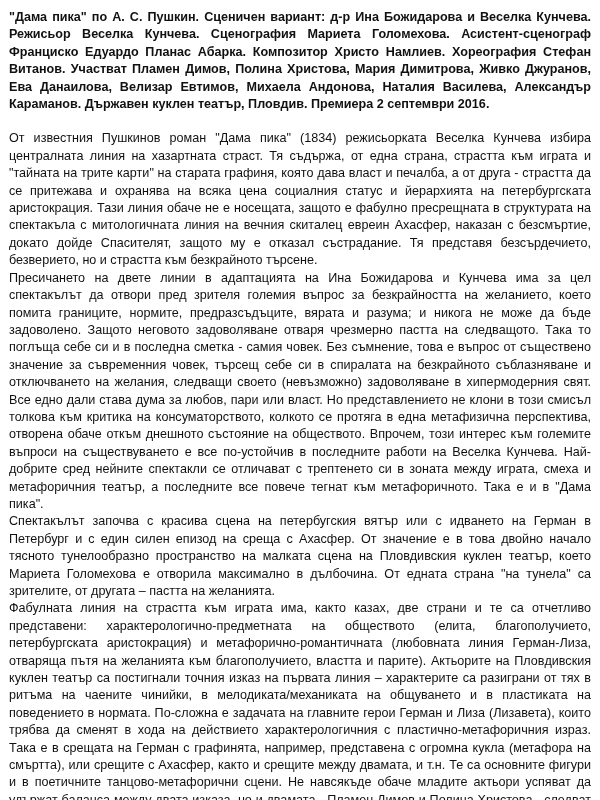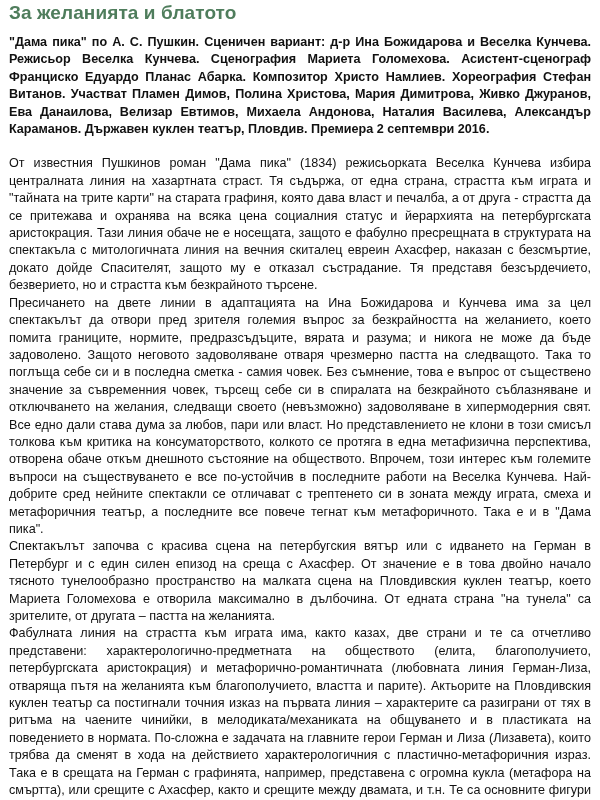--- a/index.html
+++ b/index.html
@@ -31,20 +31,19 @@
       color: #111;
       text-align: justify;
       margin: 0;
     }
     .first { margin-top: 17px; }
   </style>
 </head>
 <body>
 
 <div class="page">
-  <h1 class="title">За желанията и блатото</h1>
   <p class="credits">"Дама пика" по А. С. Пушкин. Сценичен вариант: д-р Ина Божидарова и Веселка Кунчева. Режисьор Веселка Кунчева. Сценография Мариета Голомехова. Асистент-сценограф Франциско Едуардо Планас Абарка. Композитор Христо Намлиев. Хореография Стефан Витанов. Участват Пламен Димов, Полина Христова, Мария Димитрова, Живко Джуранов, Ева Данаилова, Велизар Евтимов, Михаела Андонова, Наталия Василева, Александър Караманов. Държавен куклен театър, Пловдив. Премиера 2 септември 2016.</p>
   <p class="body-text first">От известния Пушкинов роман "Дама пика" (1834) режисьорката Веселка Кунчева избира централната линия на хазартната страст. Тя съдържа, от една страна, страстта към играта и "тайната на трите карти" на старата графиня, която дава власт и печалба, а от друга - страстта да се притежава и охранява на всяка цена социалния статус и йерархията на петербургската аристокрация. Тази линия обаче не е носещата, защото е фабулно пресрещната в структурата на спектакъла с митологичната линия на вечния скиталец евреин Ахасфер, наказан с безсмъртие, докато дойде Спасителят, защото му е отказал състрадание. Тя представя безсърдечието, безверието, но и страстта към безкрайното търсене.</p>
   <p class="body-text">Пресичането на двете линии в адаптацията на Ина Божидарова и Кунчева има за цел спектакълът да отвори пред зрителя големия въпрос за безкрайността на желанието, което помита границите, нормите, предразсъдъците, вярата и разума; и никога не може да бъде задоволено. Защото неговото задоволяване отваря чрезмерно пастта на следващото. Така то поглъща себе си и в последна сметка - самия човек. Без съмнение, това е въпрос от съществено значение за съвременния човек, търсещ себе си в спиралата на безкрайното съблазняване и отключването на желания, следващи своето (невъзможно) задоволяване в хипермодерния свят. Все едно дали става дума за любов, пари или власт. Но представлението не клони в този смисъл толкова към критика на консуматорството, колкото се протяга в една метафизична перспектива, отворена обаче откъм днешното състояние на обществото. Впрочем, този интерес към големите въпроси на съществуването е все по-устойчив в последните работи на Веселка Кунчева. Най-добрите сред нейните спектакли се отличават с трептенето си в зоната между играта, смеха и метафоричния театър, а последните все повече тегнат към метафоричното. Така е и в "Дама пика".</p>
   <p class="body-text">Спектакълът започва с красива сцена на петербугския вятър или с идването на Герман в Петербург и с един силен епизод на среща с Ахасфер. От значение е в това двойно начало тясното тунелообразно пространство на малката сцена на Пловдивския куклен театър, което Мариета Голомехова е отворила максимално в дълбочина. От едната страна "на тунела" са зрителите, от другата – пастта на желанията.</p>
   <p class="body-text">Фабулната линия на страстта към играта има, както казах, две страни и те са отчетливо представени: характерологично-предметната на обществото (елита, благополучието, петербургската аристокрация) и метафорично-романтичната (любовната линия Герман-Лиза, отваряща пътя на желанията към благополучието, властта и парите). Актьорите на Пловдивския куклен театър са постигнали точния изказ на първата линия – характерите са разиграни от тях в ритъма на чаените чинийки, в мелодиката/механиката на общуването и в пластиката на поведението в нормата. По-сложна е задачата на главните герои Герман и Лиза (Лизавета), които трябва да сменят в хода на действието характерологичния с пластично-метафоричния израз. Така е в срещата на Герман с графинята, например, представена с огромна кукла (метафора на смъртта), или срещите с Ахасфер, както и срещите между двамата, и т.н. Те са основните фигури и в поетичните танцово-метафорични сцени. Не навсякъде обаче младите актьори успяват да удържат баланса между двата изказа, но и двамата - Пламен Димов и Полина Христова - следват максимално убедително и енергично линията на образите си.</p>
 
 </div>
 
 </body></html>

